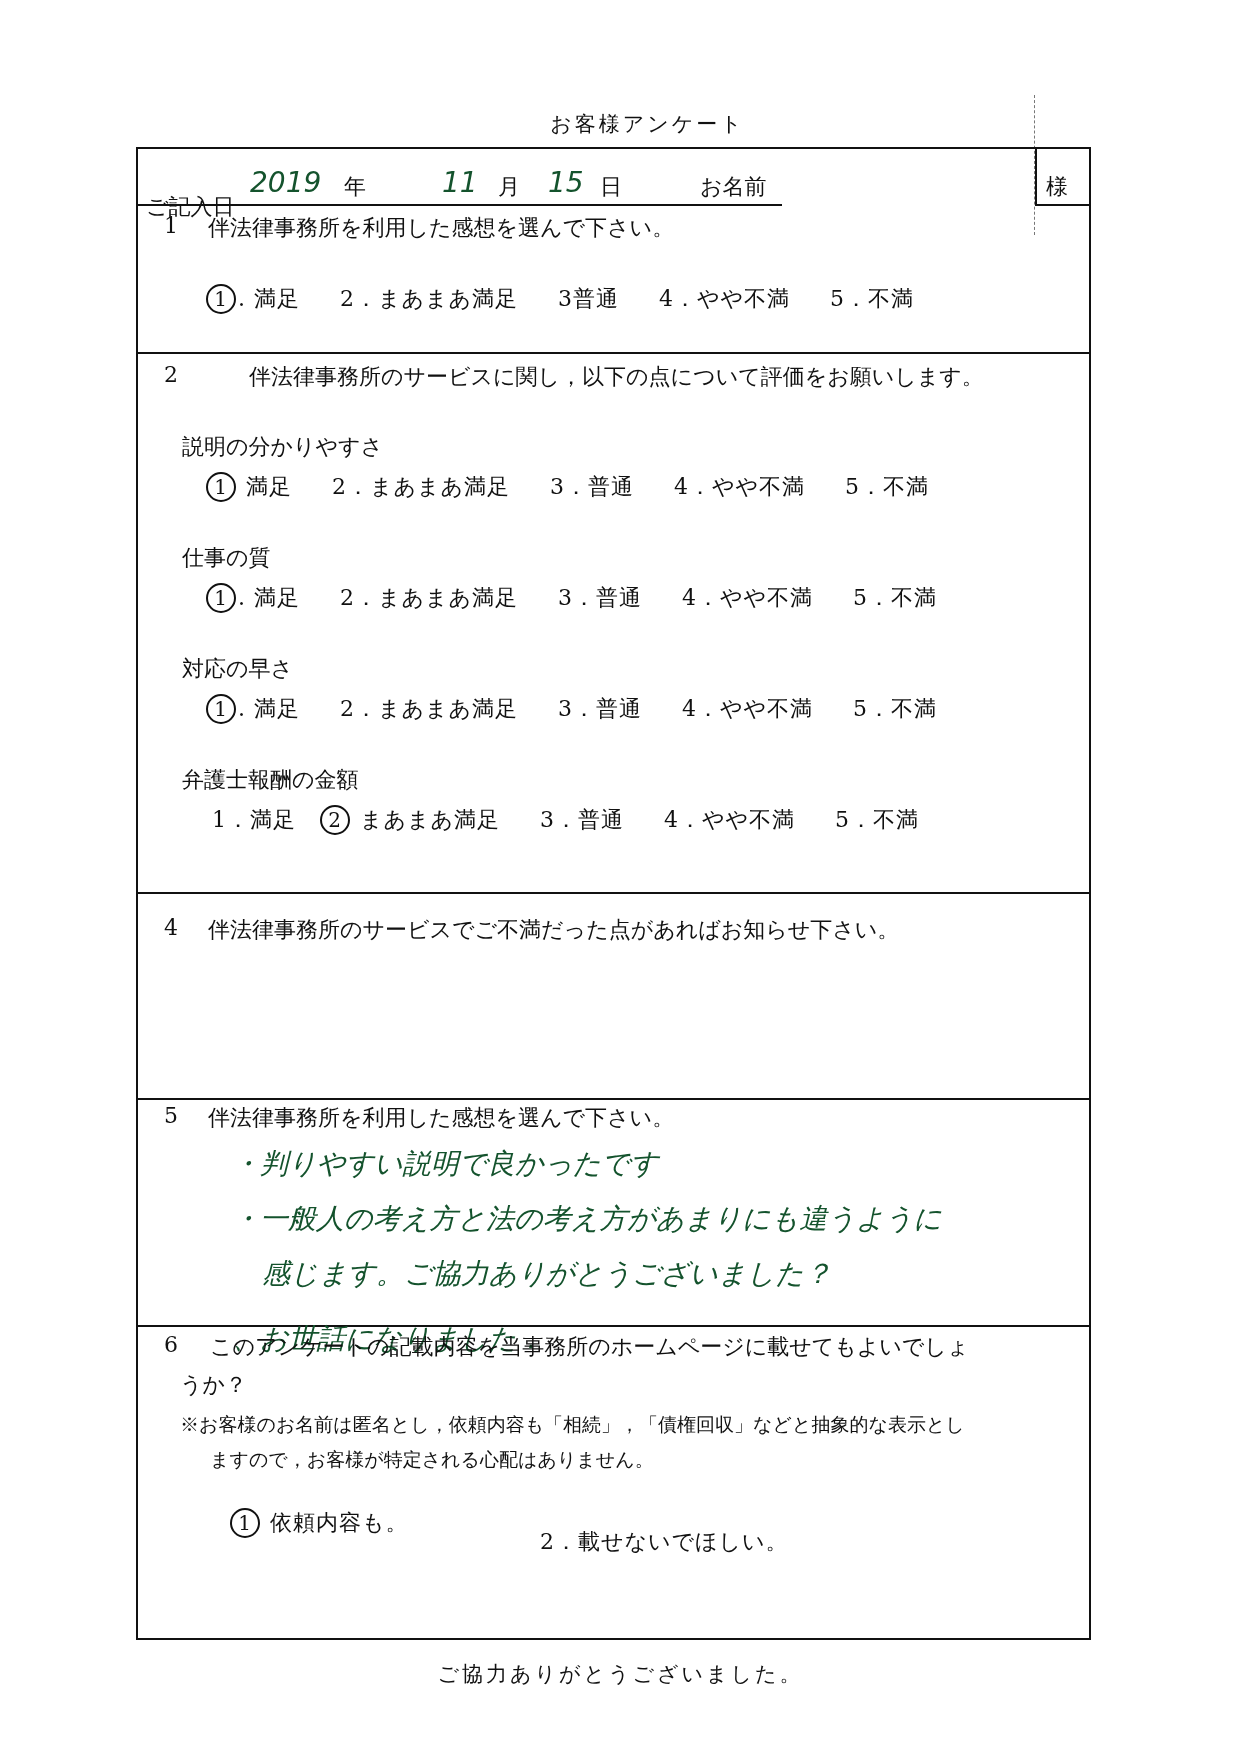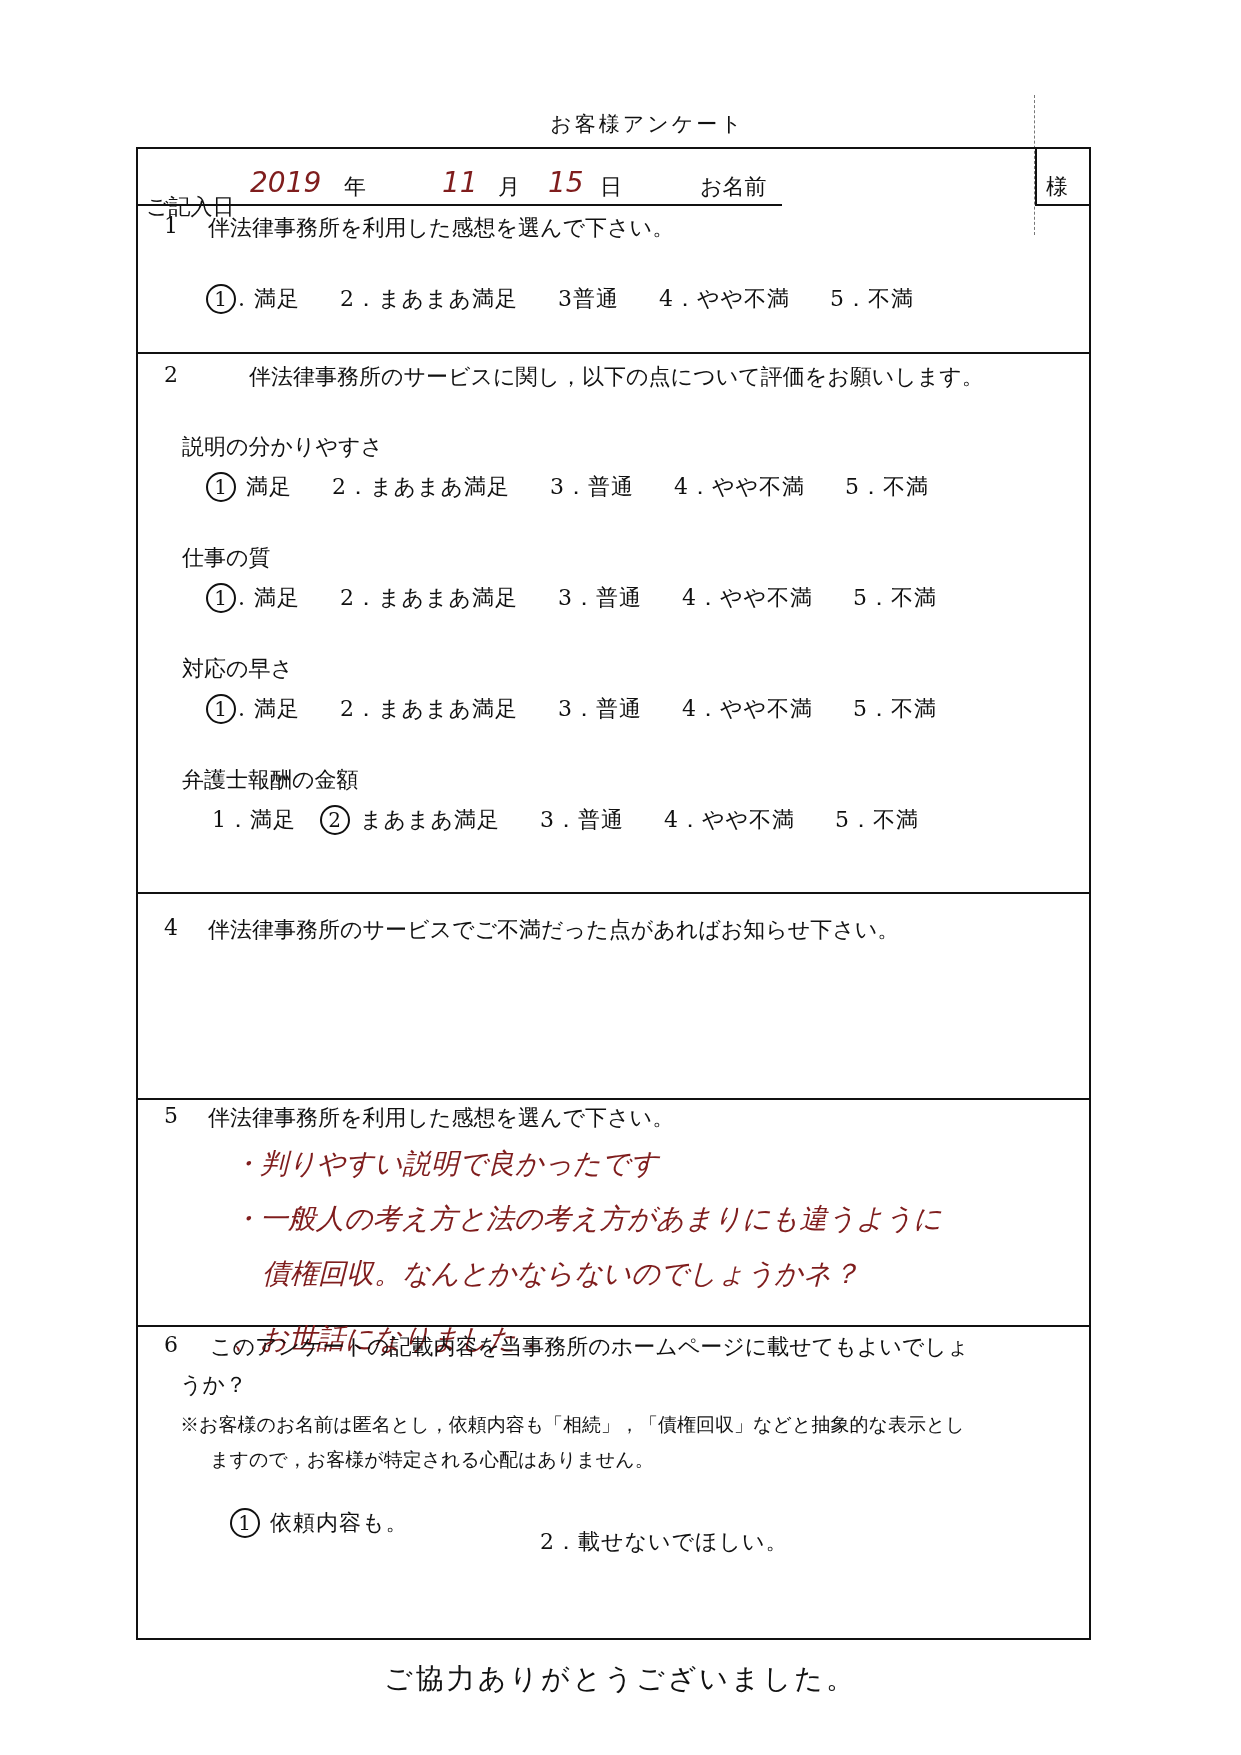--- a/index.html
+++ b/index.html
@@ -6,26 +6,26 @@
   body { width: 1241px; height: 1755px; position: relative; overflow: hidden;
          font-family: "DejaVu Serif", "Liberation Serif", serif; color: #111; }
   .abs { position: absolute; white-space: nowrap; }
   .title { left: 12px; width: 1241px; top: 110px; text-align: center; font-size: 21px; letter-spacing: 3px; padding-left: 30px; box-sizing: border-box; }
   .form { position: absolute; left: 136px; top: 147px; width: 955px; height: 1493px;
           border: 2px solid #111; box-sizing: border-box; }
   .hline { position: absolute; height: 0; border-top: 2px solid #111; }
   .vline { position: absolute; width: 0; border-left: 2px solid #111; }
   .dotline { position: absolute; width: 0; border-left: 1px dashed #777; }
   .txt { font-size: 22px; }
-  .hand { font-family: "DejaVu Sans", sans-serif; font-size: 28px; font-style: italic; color: #7f1d1d; }
+  .hand { font-family: "DejaVu Sans", sans-serif; font-size: 28px; font-style: italic; color: #14532d; }
   .opt { font-size: 22px; letter-spacing: 1px; }
   .circle { display: inline-block; width: 26px; height: 26px; border: 2px solid #111; border-radius: 50%;
             text-align: center; line-height: 26px; font-size: 20px; margin-right: 2px; }
   .optrow span.item { margin-right: 32px; }
-  .footer { left: 0; width: 1241px; top: 1660px; text-align: center; font-size: 28px; letter-spacing: 3px; }
+  .footer { left: 0; width: 1241px; top: 1660px; text-align: center; font-size: 21px; letter-spacing: 3px; }
 </style>
 </head>
 <body>
 
 <div class="abs title">お客様アンケート</div>
 
 <div class="dotline" style="left:1034px; top:95px; height:140px;"></div>
 
 <div class="form"></div>
 
@@ -98,21 +98,21 @@
 </div>
 
 <div class="abs txt" style="left:164px; top:915px;">4</div>
 <div class="abs txt" style="left:208px; top:915px;">伴法律事務所のサービスでご不満だった点があればお知らせ下さい。</div>
 <div class="abs txt" style="left:180px; top:960px; width:880px; height:120px;"></div>
 
 <div class="abs txt" style="left:164px; top:1103px;">5</div>
 <div class="abs txt" style="left:208px; top:1103px;">伴法律事務所を利用した感想を選んで下さい。</div>
 <div class="abs hand" style="left:232px; top:1145px;">・判りやすい説明で良かったです</div>
 <div class="abs hand" style="left:232px; top:1200px;">・一般人の考え方と法の考え方があまりにも違うように</div>
-<div class="abs hand" style="left:262px; top:1255px;">債権回収。なんとかならないのでしょうかネ？</div>
+<div class="abs hand" style="left:262px; top:1255px;">感じます。ご協力ありがとうございました？</div>
 <div class="abs hand" style="left:232px; top:1320px;">、お世話になりました．</div>
 
 <div class="abs txt" style="left:164px; top:1332px;">6</div>
 <div class="abs txt" style="left:210px; top:1332px;">このアンケートの記載内容を当事務所のホームページに載せてもよいでしょ</div>
 <div class="abs txt" style="left:180px; top:1370px;">うか？</div>
 <div class="abs" style="left:180px; top:1412px; font-size:19px;">※お客様のお名前は匿名とし，依頼内容も「相続」，「債権回収」などと抽象的な表示とし</div>
 <div class="abs" style="left:210px; top:1447px; font-size:19px;">ますので，お客様が特定される心配はありません。</div>
 <div class="abs opt" style="left:230px; top:1508px;">
   <span class="circle">1</span>
   <span>依頼内容も。</span>

